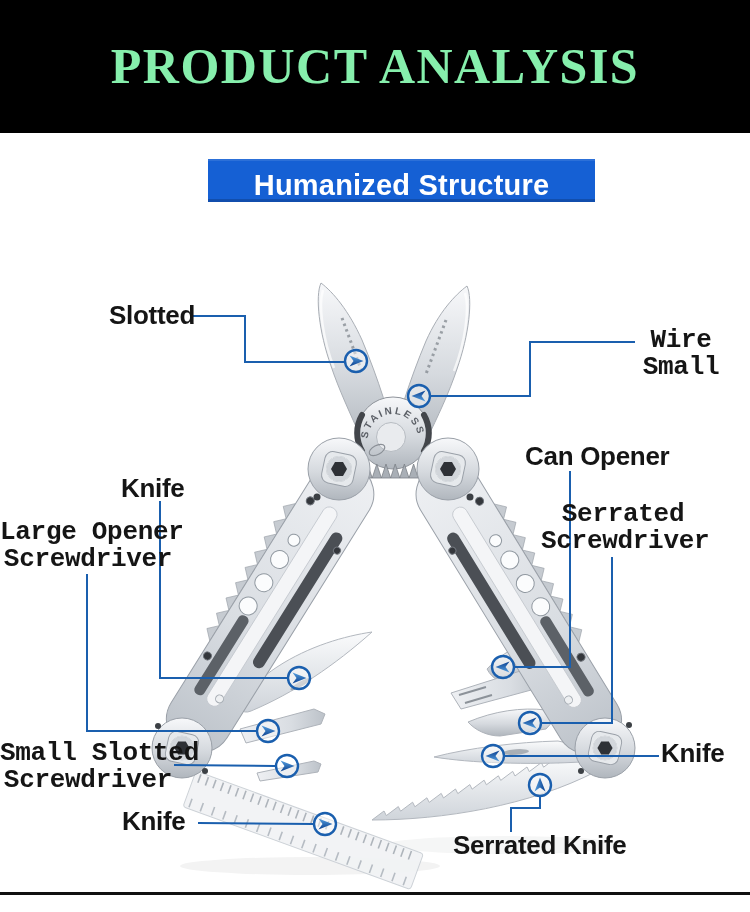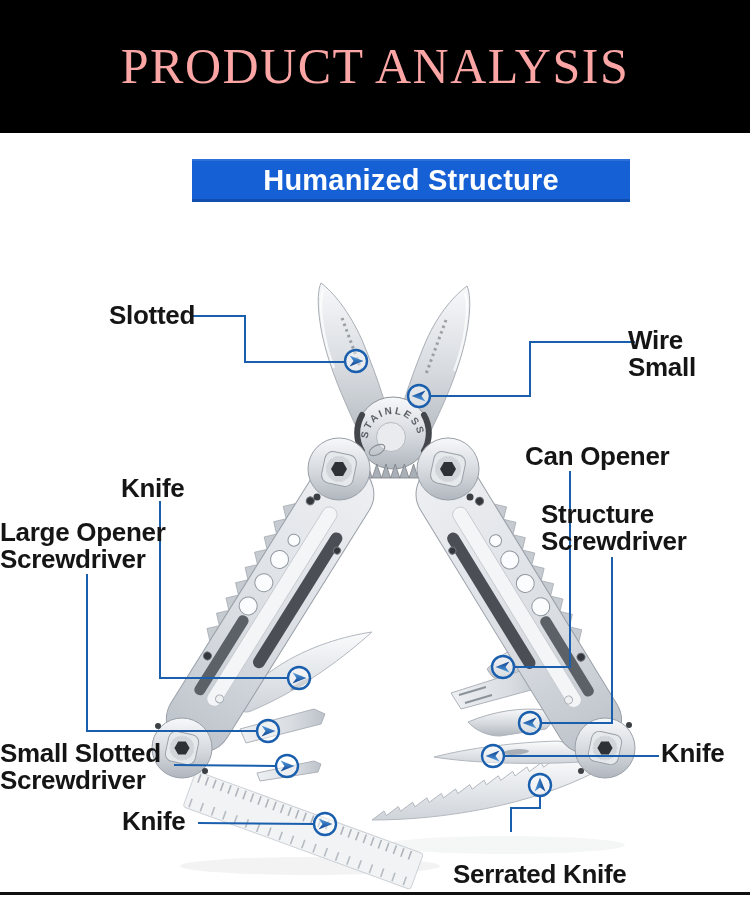--- a/index.html
+++ b/index.html
@@ -6,30 +6,30 @@
     --header_bg:#000000;
     --banner_bg:#1560d4;
     --label_color:#151515;
     --line_color:#1a5fae;
   }
   html,body{margin:0;padding:0;background:#ffffff;}
   .page{position:relative;width:750px;height:912px;margin:0 auto;background:#ffffff;overflow:hidden;
         font-family:"Liberation Sans",sans-serif;}
   .header{position:absolute;left:0;top:0;width:750px;height:133px;background:var(--header_bg);
           display:flex;align-items:center;justify-content:center;}
-  .header-title{color:#fca5a5;font-family:"Liberation Serif",serif;font-weight:400;
+  .header-title{color:#86efac;font-family:"Liberation Serif",serif;font-weight:700;
                 font-size:50px;letter-spacing:1.5px;white-space:nowrap;margin-top:-2px;}
-  .banner{position:absolute;left:192px;top:159px;width:438px;height:43px;background:var(--banner_bg);
-          display:flex;align-items:center;justify-content:center;
+  .banner{position:absolute;left:208px;top:159px;width:387px;height:43px;background:var(--banner_bg);
+          display:flex;align-items:flex-end;justify-content:center;
           box-shadow:inset 0 -3px 0 rgba(0,0,0,0.18), inset 0 2px 0 rgba(255,255,255,0.10);}
   .banner-text{color:#ffffff;font-weight:700;font-size:29px;letter-spacing:0.2px;white-space:nowrap;}
   .diagram{position:absolute;left:0;top:0;width:750px;height:912px;}
   .callout{position:absolute;font-weight:700;font-size:26px;line-height:27px;
            color:var(--label_color);letter-spacing:-0.3px;white-space:nowrap;}
-  .callout.center{}
+  .callout.center{text-align:center;font-family:Liberation Mono, monospace;}
   .callout .cl{display:block;}
   .cline{fill:none;stroke:var(--line_color);stroke-width:2;}
   .mring{fill:rgba(255,255,255,0.45);stroke:var(--line_color);stroke-width:2.4;}
   .stamp{font:700 10px "Liberation Sans",sans-serif;letter-spacing:2.2px;fill:#5b5f66;}
   .bottom-rule{position:absolute;left:0;top:892px;width:750px;height:3px;background:#101010;}
 </style>
 </head>
 <body>
 
 <div class="page">
@@ -217,38 +217,38 @@
     <span class="cl">Slotted</span>
   </div>
   <div class="callout center" style="left:628px;top:327px;width:106px">
     <span class="cl">Wire</span>
     <span class="cl">Small</span>
   </div>
   <div class="callout" style="left:525px;top:443px">
     <span class="cl">Can Opener</span>
   </div>
   <div class="callout center" style="left:541px;top:501px;width:164px">
-    <span class="cl">Structure</span>
+    <span class="cl">Serrated</span>
     <span class="cl">Screwdriver</span>
   </div>
   <div class="callout" style="left:121px;top:475px">
     <span class="cl">Knife</span>
   </div>
   <div class="callout center" style="left:0px;top:519px;width:176px">
     <span class="cl">Large Opener</span>
     <span class="cl">Screwdriver</span>
   </div>
   <div class="callout center" style="left:0px;top:740px;width:176px">
     <span class="cl">Small Slotted</span>
     <span class="cl">Screwdriver</span>
   </div>
   <div class="callout" style="left:122px;top:808px">
     <span class="cl">Knife</span>
   </div>
   <div class="callout" style="left:661px;top:740px">
     <span class="cl">Knife</span>
   </div>
-  <div class="callout" style="left:453px;top:861px">
+  <div class="callout" style="left:453px;top:832px">
     <span class="cl">Serrated Knife</span>
   </div>
 
   <div class="bottom-rule"></div>
 </div>
 
 </body></html>

